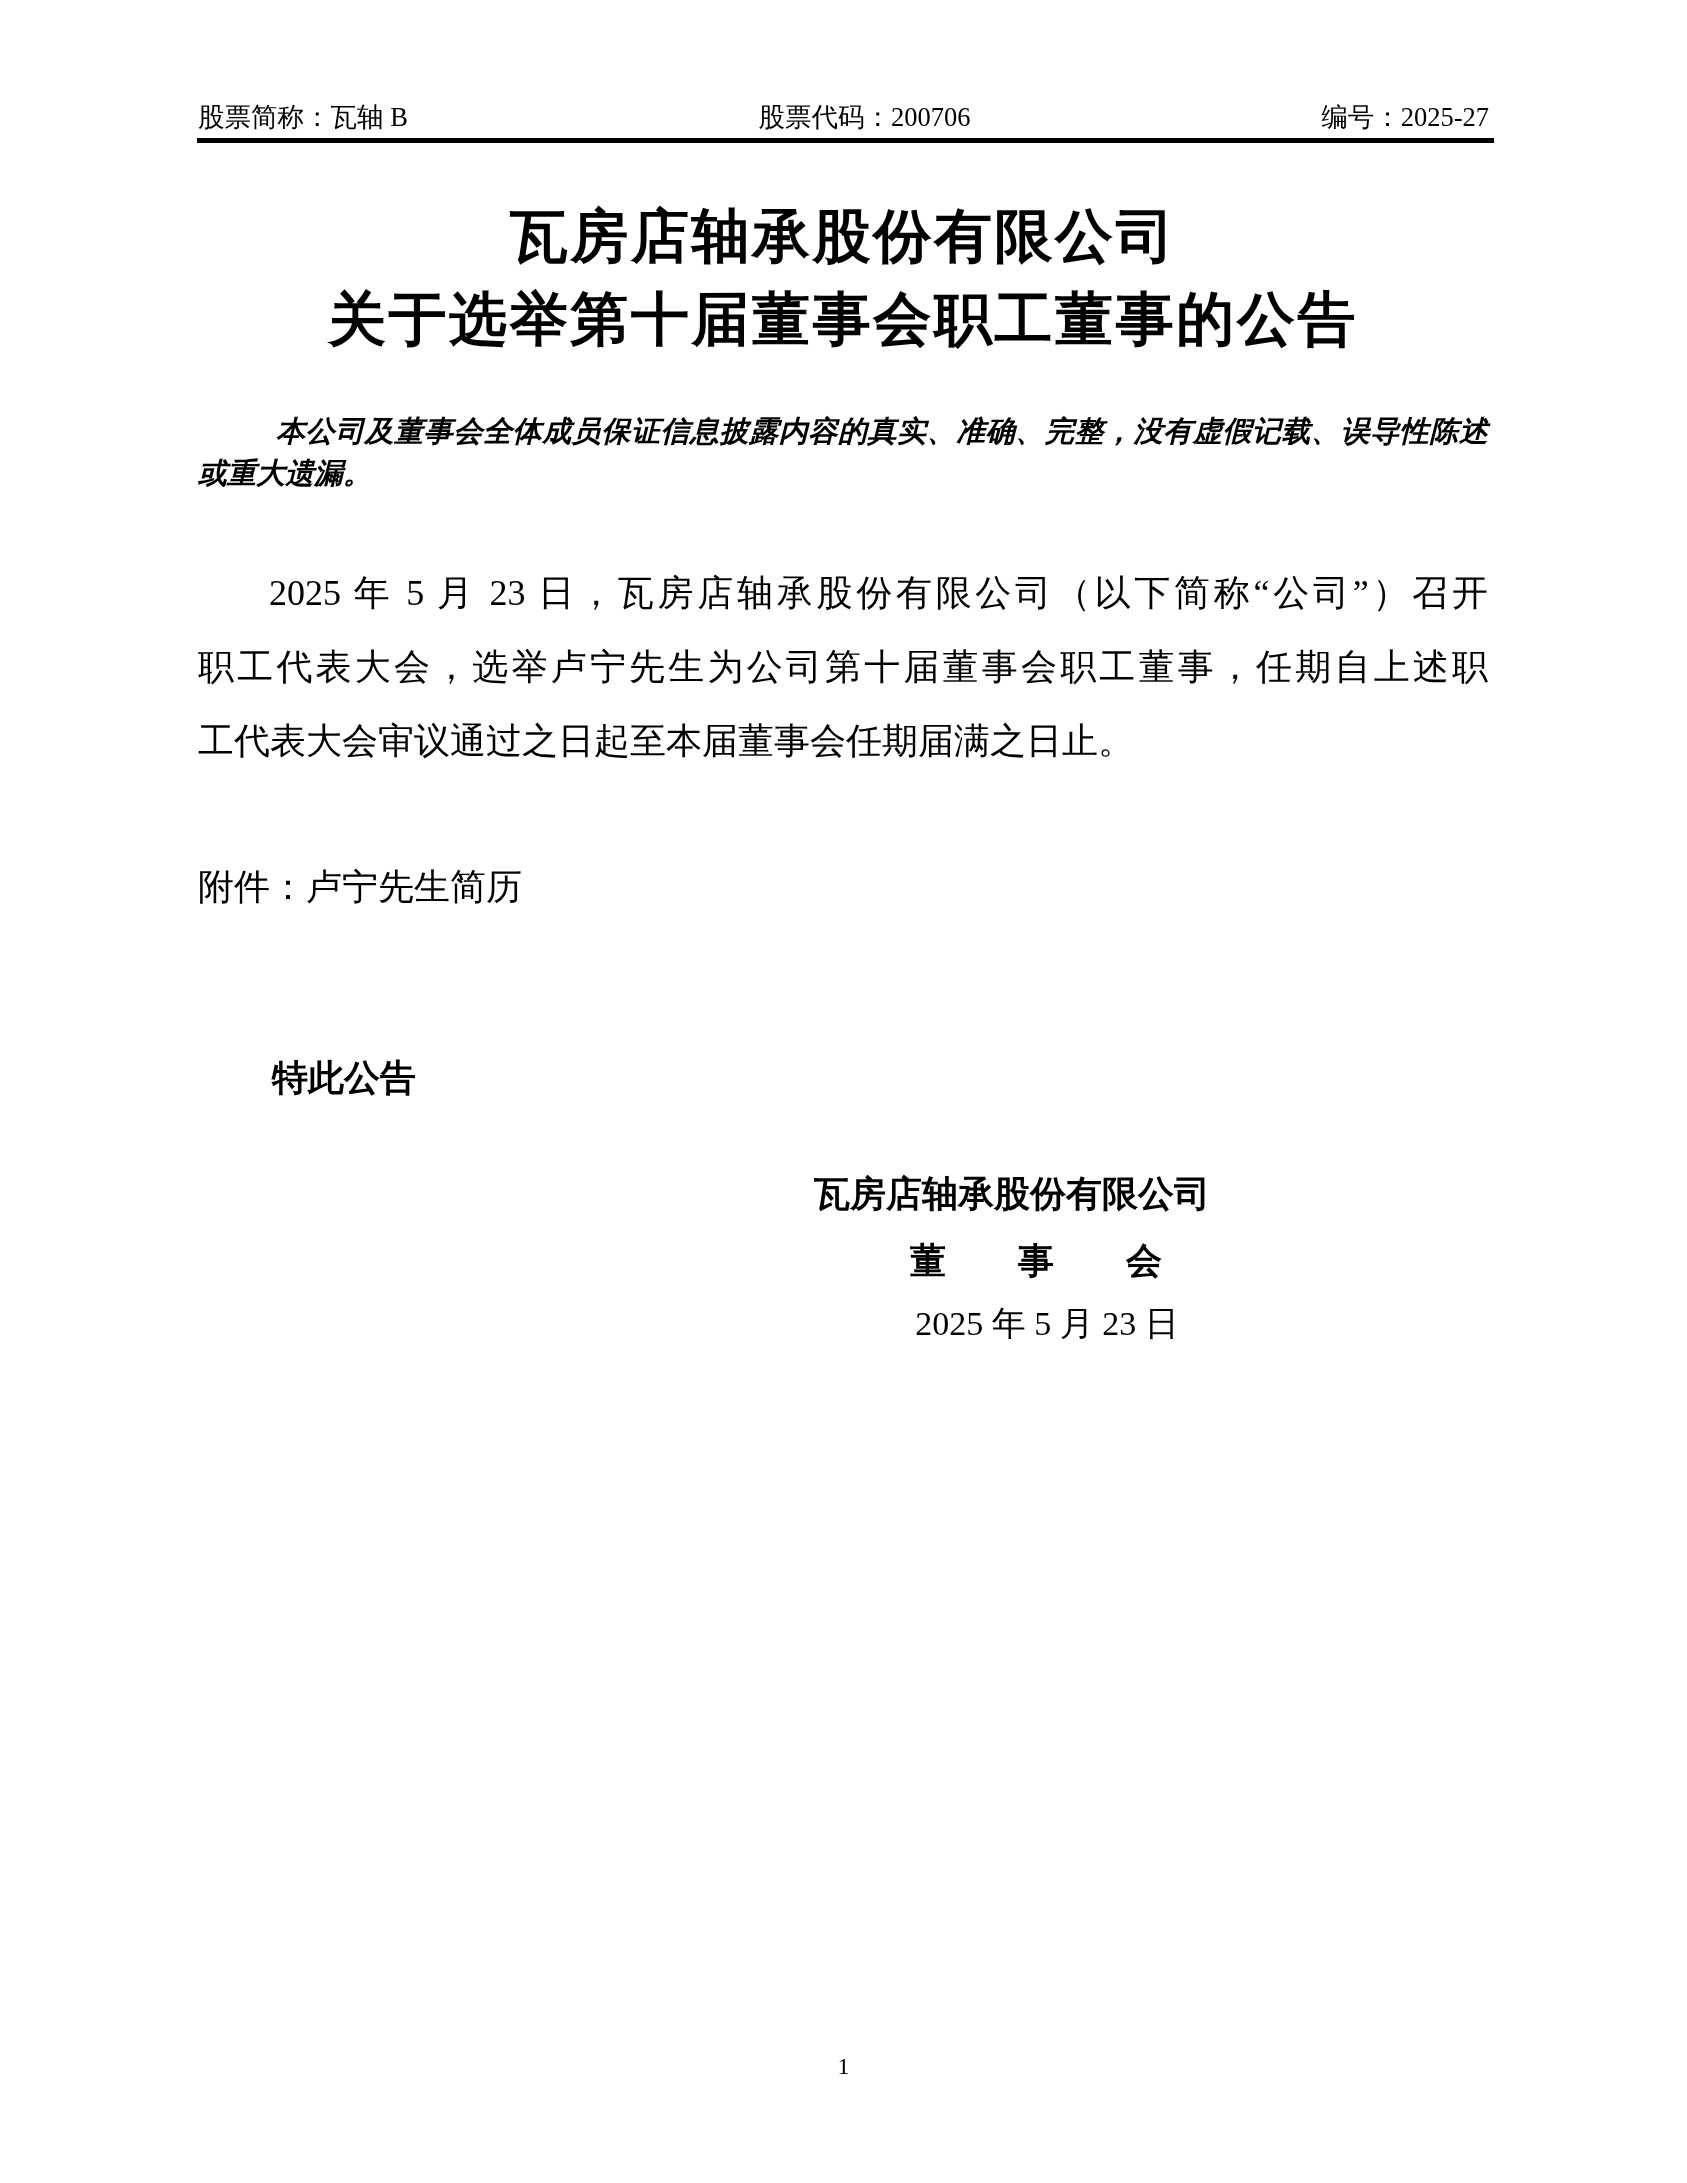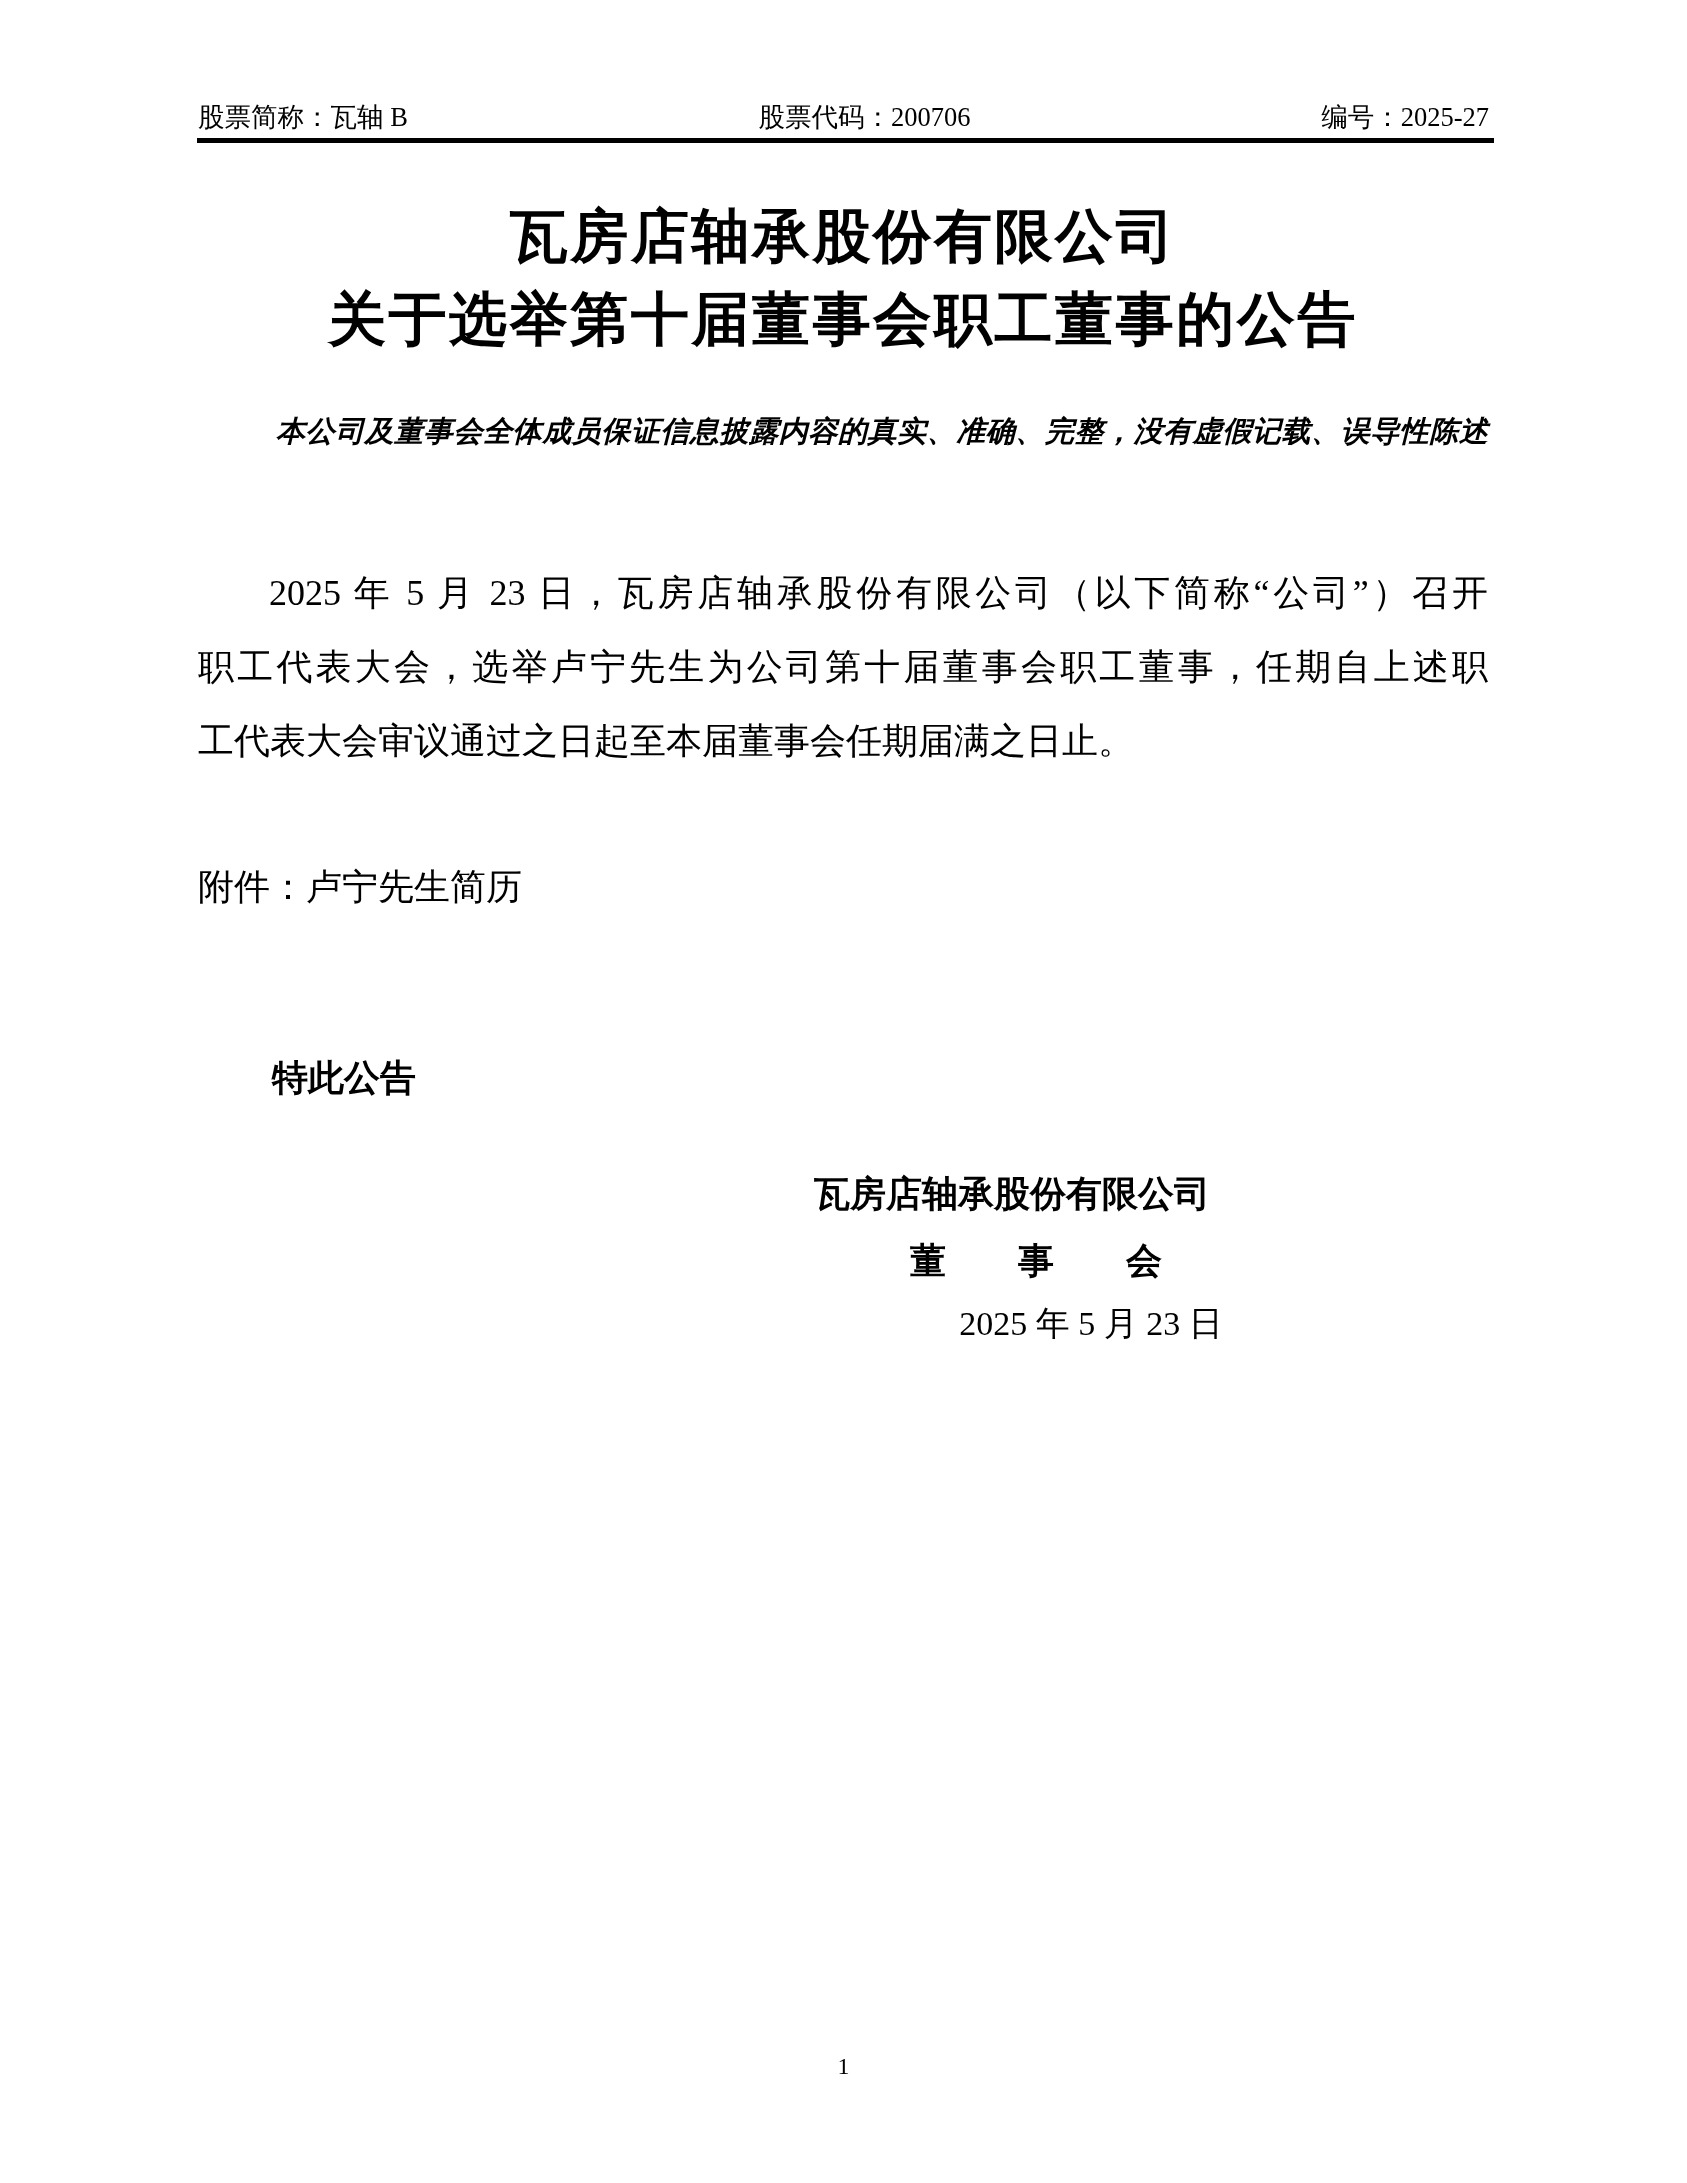--- a/index.html
+++ b/index.html
@@ -108,21 +108,21 @@
   
   .sig-line {
     position: absolute;
     transform: translateX(-50%);
     font-size: 36px;
     line-height: 38px;
     white-space: nowrap;
   }
   .sig-company { left: 1012px; top: 1175px; font-weight: bold; }
   .sig-board   { left: 1036px; top: 1242px; font-weight: bold; }
-  .sig-date    { left: 1047px; top: 1305px; font-weight: normal; font-size: 34px; margin-left: 44px; }
+  .sig-date    { left: 1047px; top: 1305px; font-weight: normal; font-size: 34px; }
   
   .page-number {
     position: absolute;
     left: 0;
     top: 2052px;
     width: 1687px;
     text-align: center;
     font-size: 24px;
     line-height: 29px;
   }
@@ -140,20 +140,21 @@
 
   <div class="header-rule"></div>
 
   <div class="doc-title">
     <div>瓦房店轴承股份有限公司</div>
     <div>关于选举第十届董事会职工董事的公告</div>
   </div>
 
   <div class="statement">
     <div class="line-justify">本公司及董事会全体成员保证信息披露内容的真实、准确、完整，没有虚假记载、误导性陈述</div>
+    <div>或重大遗漏。</div>
   </div>
 
   <div class="body-par">
     <div class="jline first">2025 年 5 月 23 日，瓦房店轴承股份有限公司（以下简称“公司”）召开</div>
     <div class="jline">职工代表大会，选举卢宁先生为公司第十届董事会职工董事，任期自上述职</div>
     <div>工代表大会审议通过之日起至本届董事会任期届满之日止。</div>
   </div>
 
   <div class="attachment">附件：卢宁先生简历</div>
 

